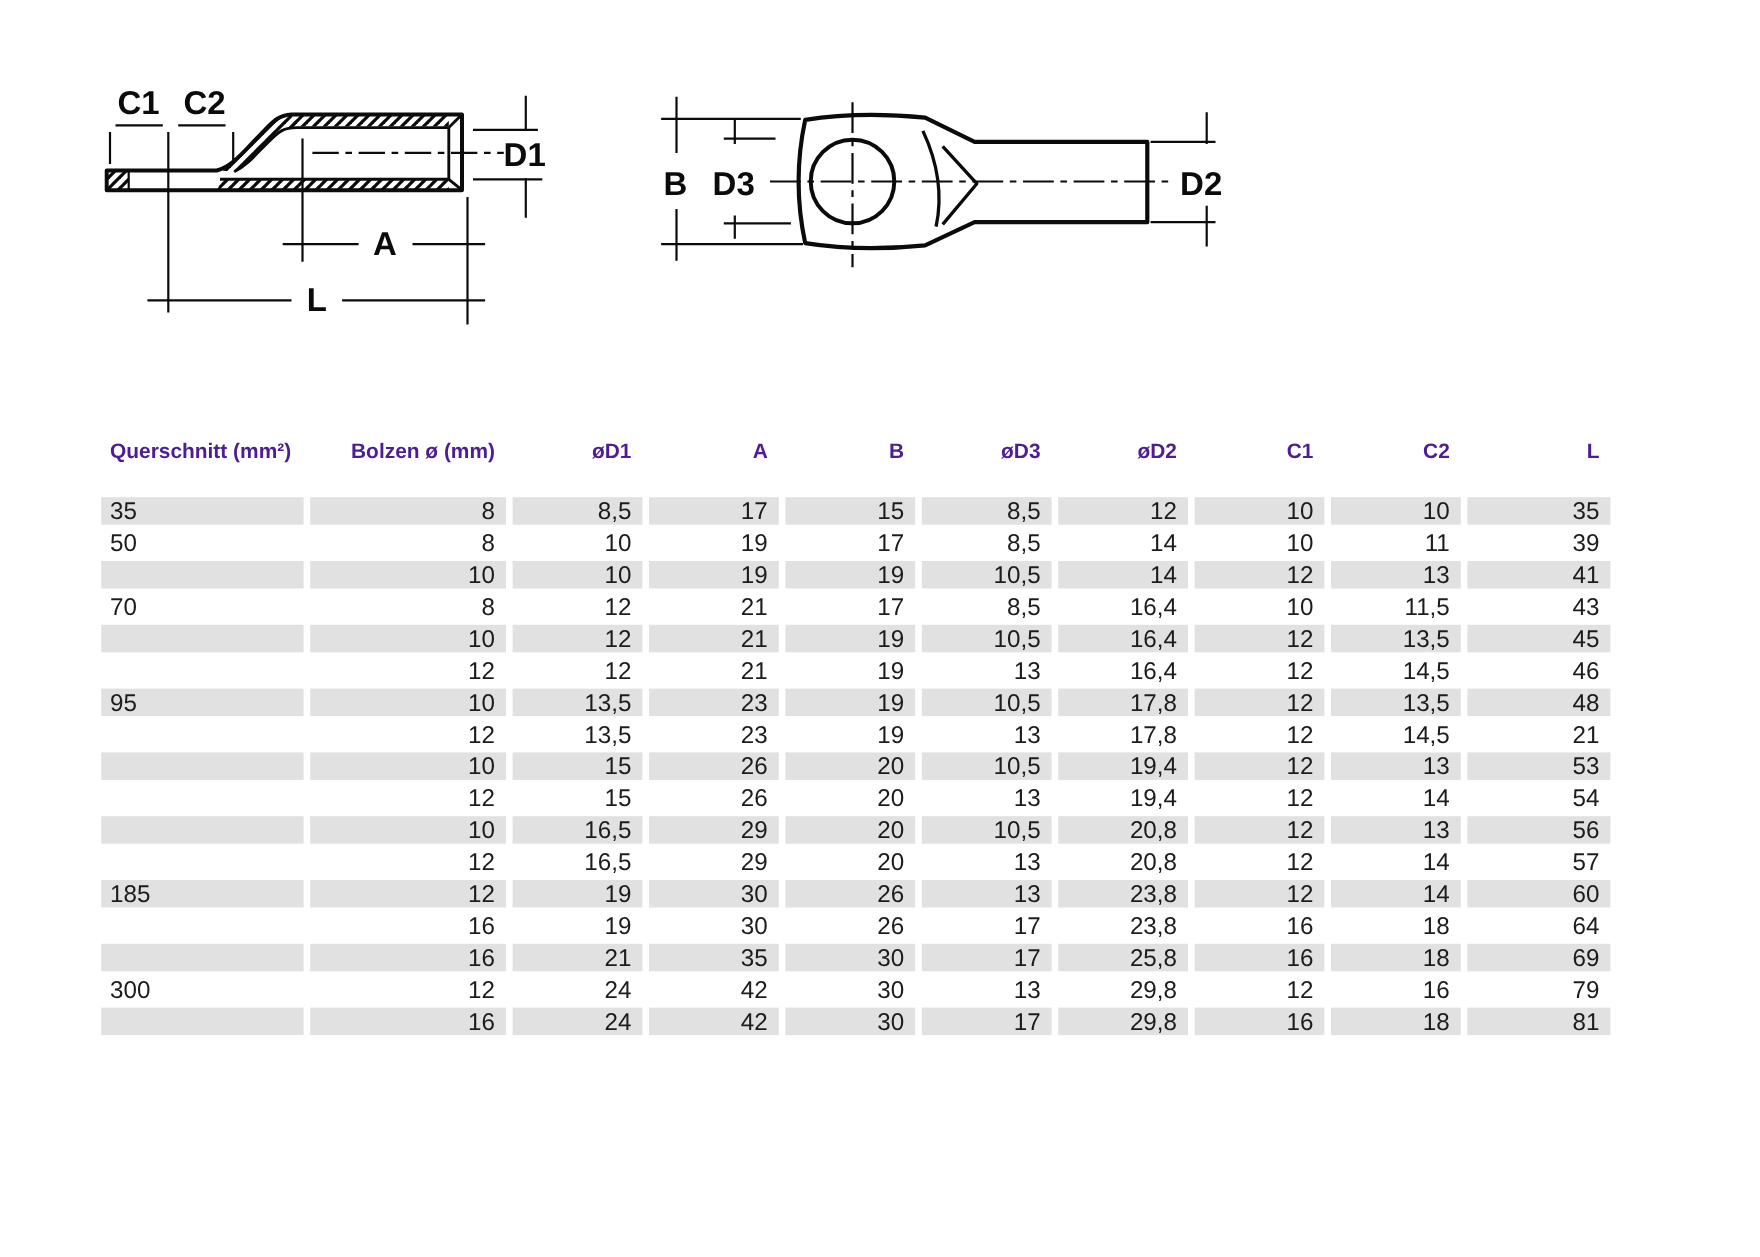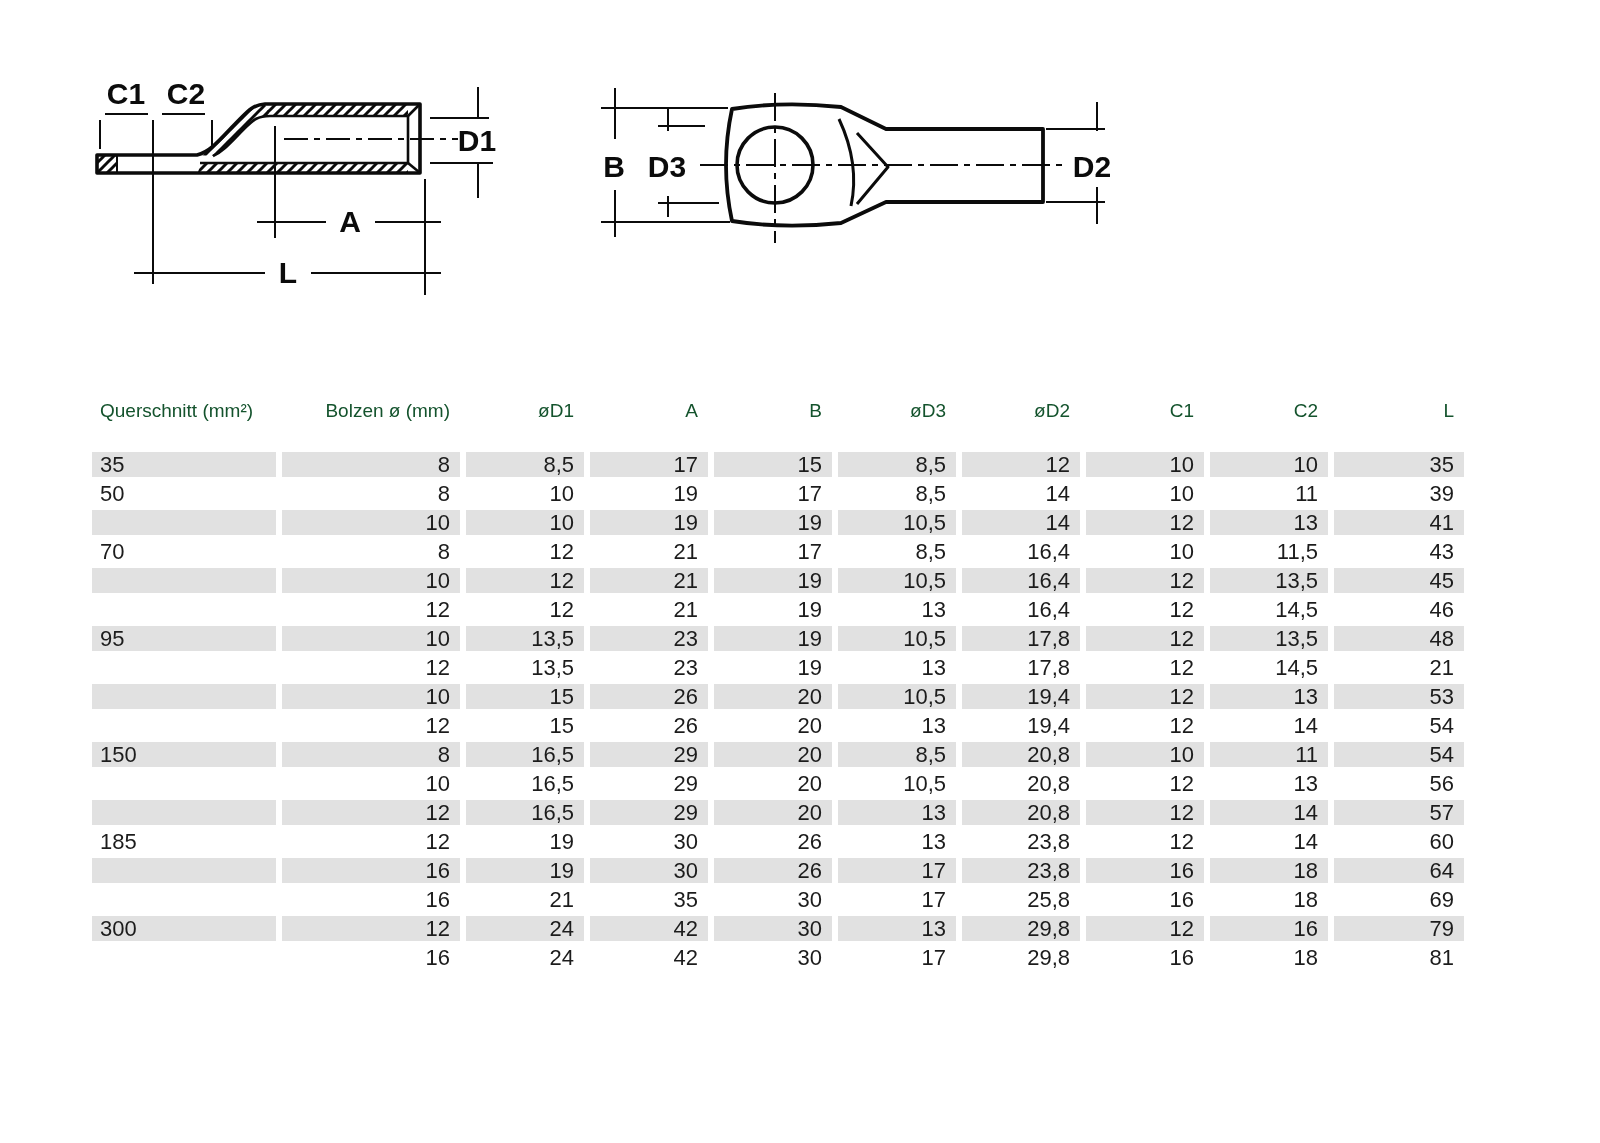--- a/index.html
+++ b/index.html
@@ -9,21 +9,21 @@
   }
   .fig{position:absolute;}
   #fig-side{left:85px;top:70px;}
   #fig-top{left:578px;top:78px;}
   svg text.dim{font-family:"Liberation Sans",sans-serif;font-weight:bold;font-size:30px;fill:#0b0b0b;}
   table#spec{
     position:absolute;left:86px;top:390px;width:1384px;
     border-collapse:separate;border-spacing:6px 4px;table-layout:fixed;
   }
   #spec th{
-    font-weight:normal;font-size:19px;color:#14532d;text-align:right;
+    font-weight:bold;font-size:19px;color:#4c1d95;text-align:right;
     vertical-align:top;padding:6px 10px 0 0;height:54px;box-sizing:border-box;
     white-space:nowrap;overflow:visible;
   }
   #spec th.col-first{text-align:left;padding-left:8px;padding-right:0;}
   #spec td{
     font-size:22px;height:25px;line-height:25px;padding:0 10px 0 0;
     text-align:right;white-space:nowrap;box-sizing:border-box;
   }
   #spec td.col-first{text-align:left;padding-left:8px;padding-right:0;}
   #spec tbody tr:nth-child(odd) td{background:#e1e1e1;}
@@ -260,49 +260,37 @@
         <td class="col-num">15</td>
         <td class="col-num">26</td>
         <td class="col-num">20</td>
         <td class="col-num">13</td>
         <td class="col-num">19,4</td>
         <td class="col-num">12</td>
         <td class="col-num">14</td>
         <td class="col-num">54</td>
       </tr>
       <tr>
-        <td class="col-first">150</td>
-        <td class="col-num">8</td>
+        <td class="col-first"></td>
+        <td class="col-num">10</td>
         <td class="col-num">16,5</td>
         <td class="col-num">29</td>
         <td class="col-num">20</td>
-        <td class="col-num">8,5</td>
+        <td class="col-num">10,5</td>
         <td class="col-num">20,8</td>
-        <td class="col-num">10</td>
-        <td class="col-num">11</td>
-        <td class="col-num">54</td>
-      </tr>
-      <tr>
-        <td class="col-first"></td>
-        <td class="col-num">10</td>
+        <td class="col-num">12</td>
+        <td class="col-num">13</td>
+        <td class="col-num">56</td>
+      </tr>
+      <tr>
+        <td class="col-first"></td>
+        <td class="col-num">12</td>
         <td class="col-num">16,5</td>
         <td class="col-num">29</td>
         <td class="col-num">20</td>
-        <td class="col-num">10,5</td>
-        <td class="col-num">20,8</td>
-        <td class="col-num">12</td>
-        <td class="col-num">13</td>
-        <td class="col-num">56</td>
-      </tr>
-      <tr>
-        <td class="col-first"></td>
-        <td class="col-num">12</td>
-        <td class="col-num">16,5</td>
-        <td class="col-num">29</td>
-        <td class="col-num">20</td>
         <td class="col-num">13</td>
         <td class="col-num">20,8</td>
         <td class="col-num">12</td>
         <td class="col-num">14</td>
         <td class="col-num">57</td>
       </tr>
       <tr>
         <td class="col-first">185</td>
         <td class="col-num">12</td>
         <td class="col-num">19</td>

